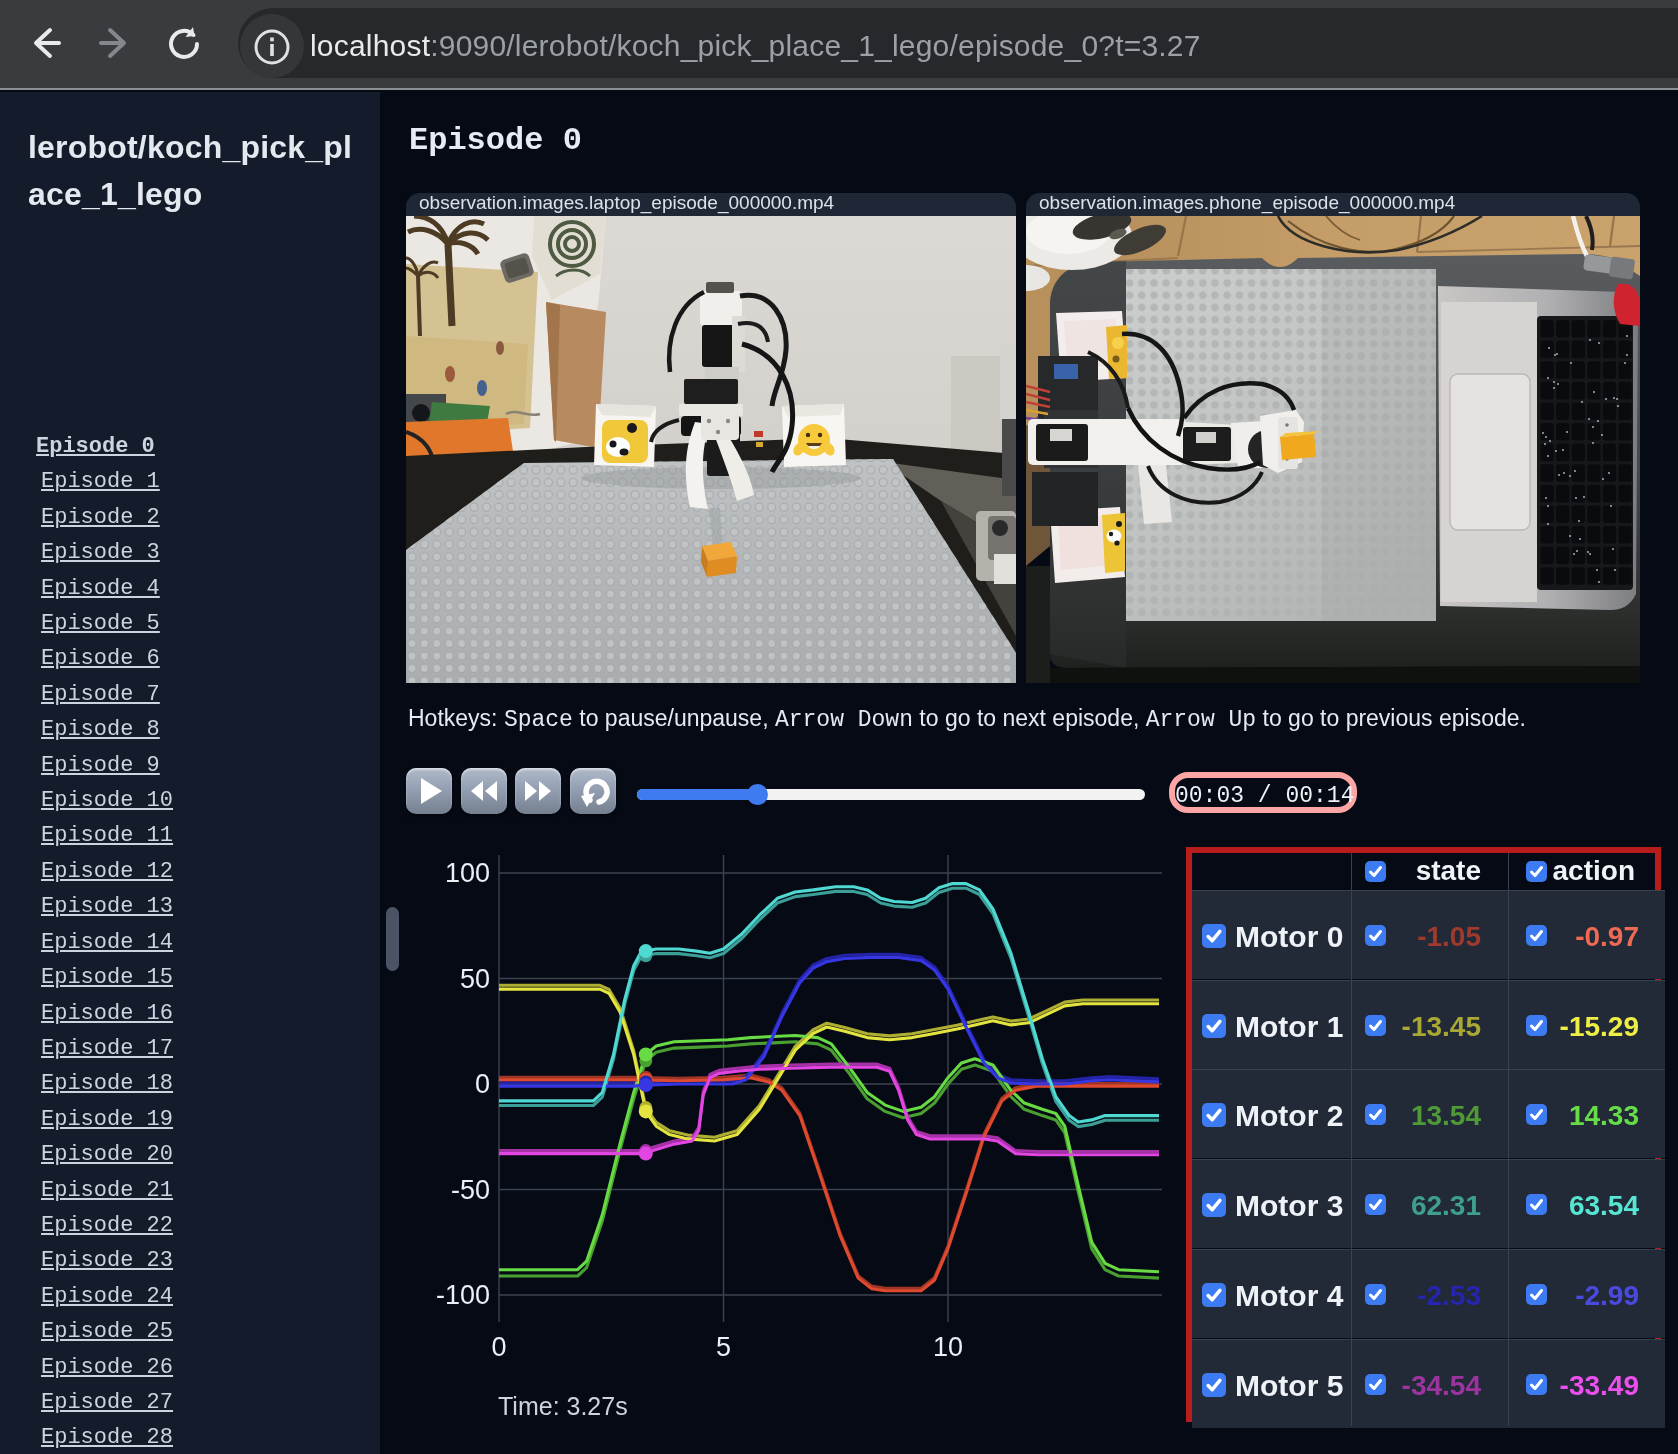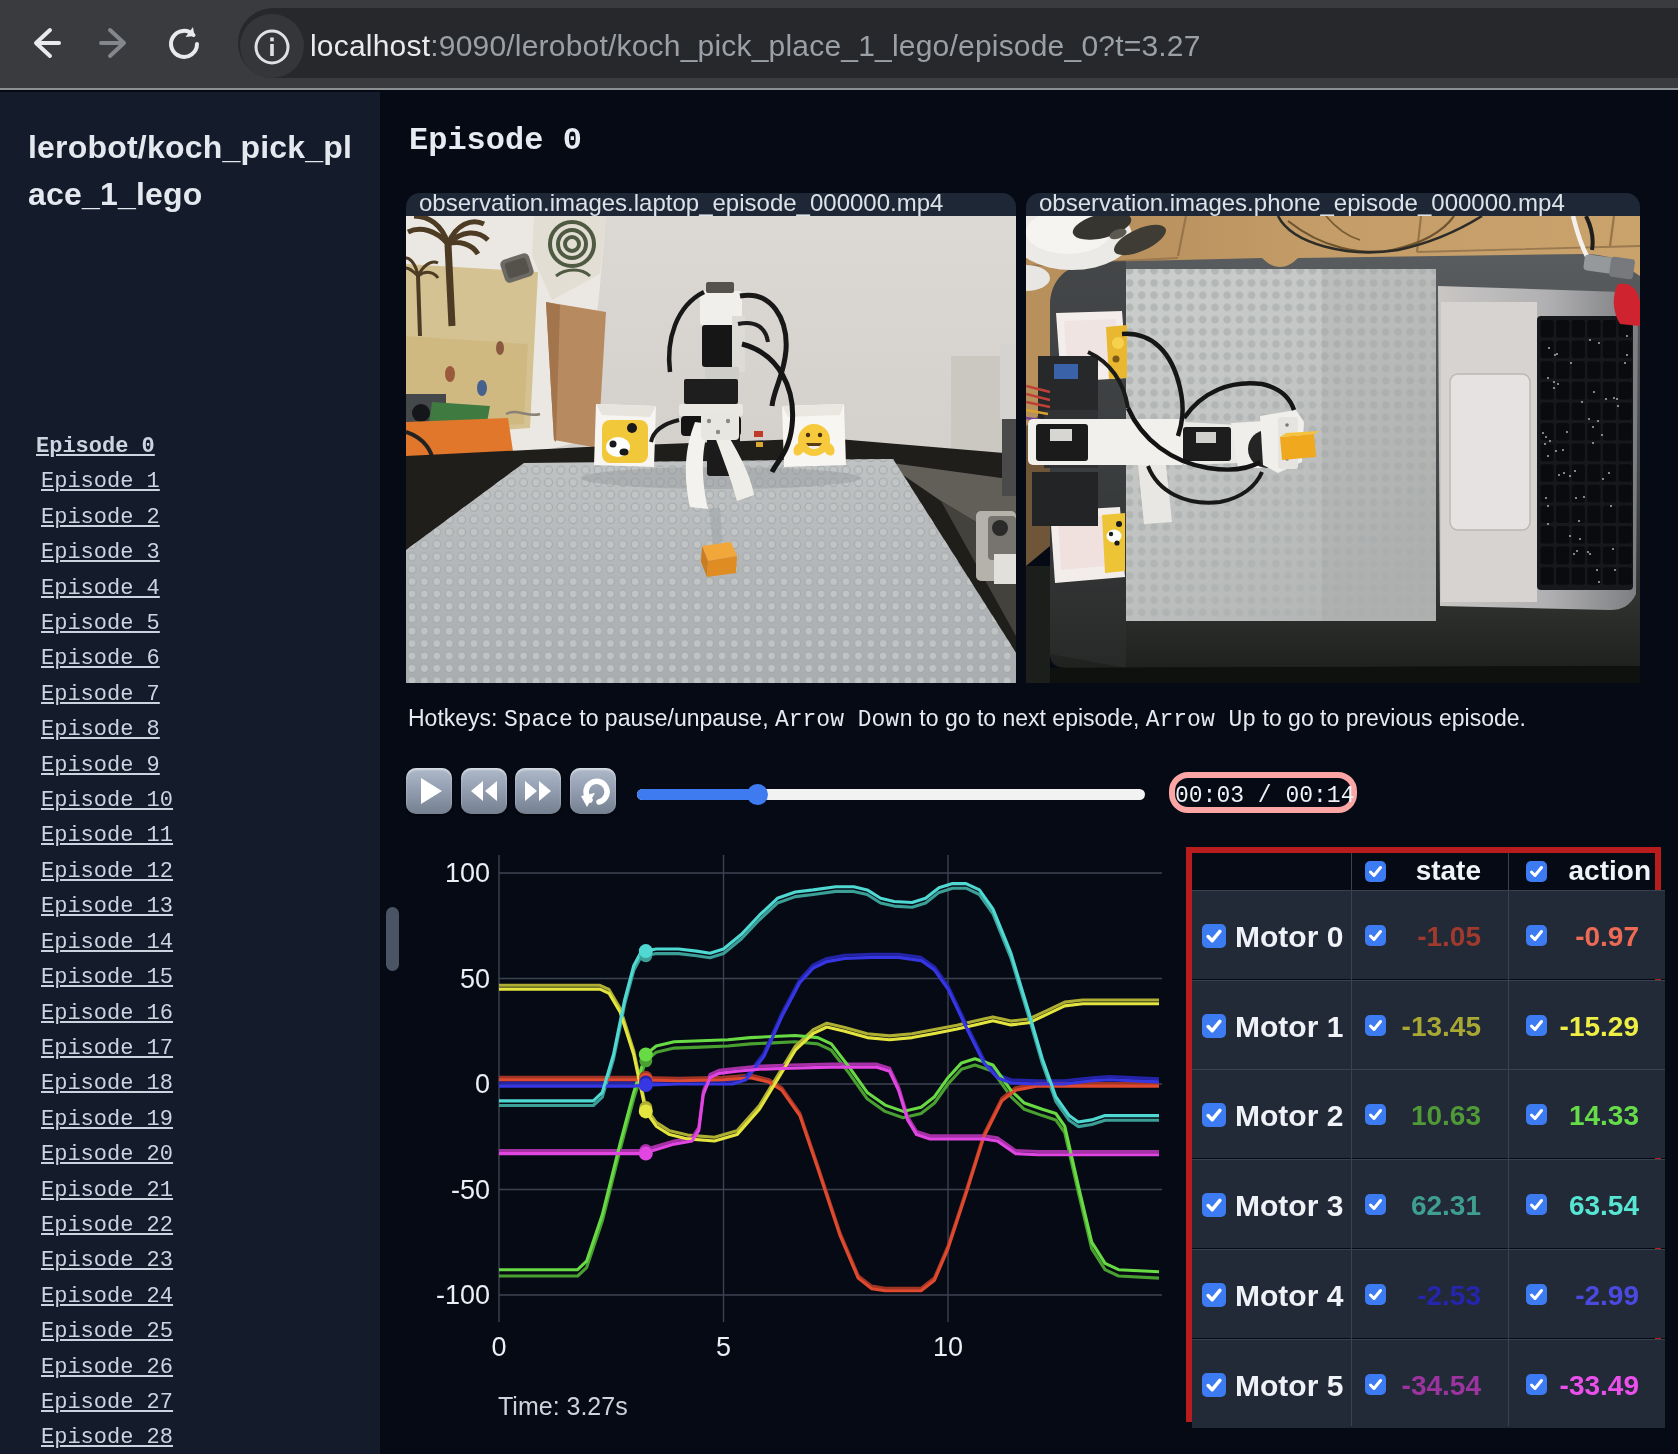--- a/index.html
+++ b/index.html
@@ -14,21 +14,21 @@
 #pagearea { position:absolute; left:0; top:92px; width:1678px; height:1362px; background:#050a15; }
 #sidebar { position:absolute; left:0; top:92px; width:380px; height:1362px; background:#141c2c; }
 #sbtitle { position:absolute; left:28px; top:32px; width:330px; font-size:32px; font-weight:700; color:#e4e8ef; line-height:47px; letter-spacing:0.2px;}
 #sbinfo { position:absolute; left:28px; top:151px; width:345px; font-size:27px; color:#dde2ea; line-height:38.4px; }
 #eplist { position:absolute; left:36px; top:337px; font-family:"Liberation Mono", monospace; font-size:22px; color:#ccd4e0; line-height:35.4px; }
 #eplist a { color:#ccd4e0; text-decoration:underline; }
 #eplist .cur { font-weight:700; }
 #eplist .it { padding-left:5px; }
 #dragpill { position:absolute; left:386px; top:907px; width:13px; height:64px; background:#4a5464; border-radius:7px; }
 #epheading { position:absolute; left:409px; top:122px; font-family:"Liberation Mono", monospace; font-size:32px; font-weight:700; color:#e8ecf2; }
-.vidlabel { position:absolute; top:193px; height:37px; background:#1d2736; border-radius:14px 14px 0 0; color:#dde2e9; font-size:24px; line-height:20px; padding-left:13px; overflow:hidden; }
+.vidlabel { position:absolute; top:193px; height:37px; background:#1d2736; border-radius:14px 14px 0 0; color:#dde2e9; font-size:19px; line-height:20px; padding-left:13px; overflow:hidden; }
 #vl1 { left:406px; width:610px; }
 #vl2 { left:1026px; width:614px; }
 #vid1 { position:absolute; left:406px; top:216px; width:610px; height:467px; }
 #vid2 { position:absolute; left:1026px; top:216px; width:614px; height:467px; }
 #hotkeys { position:absolute; left:408px; top:705px; font-size:23px; color:#e6eaf0; }
 #hotkeys .mono { font-family:"Liberation Mono", monospace; }
 .ctlbtn { position:absolute; top:768px; width:46px; height:46px; border-radius:10px; background:linear-gradient(180deg,#aeb9c9 0%,#94a0b2 45%,#74808f 100%); box-shadow:inset 0 2px 2px rgba(255,255,255,0.5), 0 2px 3px rgba(0,0,0,0.5); }
 #slidertrack { position:absolute; left:637px; top:789px; width:508px; height:11px; background:#f2f2f2; border-radius:6px; }
 #sliderfill { position:absolute; left:0; top:0; width:121px; height:11px; background:#3e7bf0; border-radius:6px; }
 #sliderthumb { position:absolute; left:747px; top:784px; width:21px; height:21px; border-radius:50%; background:#3e7bf0; }
@@ -515,21 +515,21 @@
       <svg width="17" height="17" viewBox="0 0 17 17">
         <path d="M3.5 9 L7 12.5 L13.5 4.5" stroke="#fff" stroke-width="3" fill="none" stroke-linecap="round" stroke-linejoin="round"></path>
       </svg>
     </div>
     <div class="hlab" style="right:174px;top:2px">state</div>
     <div class="cbx" style="left:334px;top:8px;width:21px;height:21px">
       <svg width="17" height="17" viewBox="0 0 17 17">
         <path d="M3.5 9 L7 12.5 L13.5 4.5" stroke="#fff" stroke-width="3" fill="none" stroke-linecap="round" stroke-linejoin="round"></path>
       </svg>
     </div>
-    <div class="hlab" style="right:4px;top:2px">action</div>
+    <div class="hlab" style="right:20px;top:2px">action</div>
     <div class="mrow" style="top:37px"></div>
     <div class="cbx" style="left:10px;top:71px;width:24px;height:24px">
       <svg width="20" height="20" viewBox="0 0 17 17">
         <path d="M3.5 9 L7 12.5 L13.5 4.5" stroke="#fff" stroke-width="3" fill="none" stroke-linecap="round" stroke-linejoin="round"></path>
       </svg>
     </div>
     <div class="mlabel" style="top:67px">Motor 0</div>
     <div class="cbx" style="left:173px;top:72px;width:21px;height:21px">
       <svg width="17" height="17" viewBox="0 0 17 17">
         <path d="M3.5 9 L7 12.5 L13.5 4.5" stroke="#fff" stroke-width="3" fill="none" stroke-linecap="round" stroke-linejoin="round"></path>
@@ -566,21 +566,21 @@
       <svg width="20" height="20" viewBox="0 0 17 17">
         <path d="M3.5 9 L7 12.5 L13.5 4.5" stroke="#fff" stroke-width="3" fill="none" stroke-linecap="round" stroke-linejoin="round"></path>
       </svg>
     </div>
     <div class="mlabel" style="top:246.4px">Motor 2</div>
     <div class="cbx" style="left:173px;top:251.4px;width:21px;height:21px">
       <svg width="17" height="17" viewBox="0 0 17 17">
         <path d="M3.5 9 L7 12.5 L13.5 4.5" stroke="#fff" stroke-width="3" fill="none" stroke-linecap="round" stroke-linejoin="round"></path>
       </svg>
     </div>
-    <div class="mval" style="right:174px;top:247.4px;color:#4f9a37">10.63</div>
+    <div class="mval" style="right:174px;top:247.4px;color:#4f9a37">13.54</div>
     <div class="cbx" style="left:334px;top:251.4px;width:21px;height:21px">
       <svg width="17" height="17" viewBox="0 0 17 17">
         <path d="M3.5 9 L7 12.5 L13.5 4.5" stroke="#fff" stroke-width="3" fill="none" stroke-linecap="round" stroke-linejoin="round"></path>
       </svg>
     </div>
     <div class="mval" style="right:16px;top:247.4px;color:#66dc48">14.33</div>
     <div class="mrow" style="top:306.1px"></div>
     <div class="cbx" style="left:10px;top:340.1px;width:24px;height:24px">
       <svg width="20" height="20" viewBox="0 0 17 17">
         <path d="M3.5 9 L7 12.5 L13.5 4.5" stroke="#fff" stroke-width="3" fill="none" stroke-linecap="round" stroke-linejoin="round"></path>

